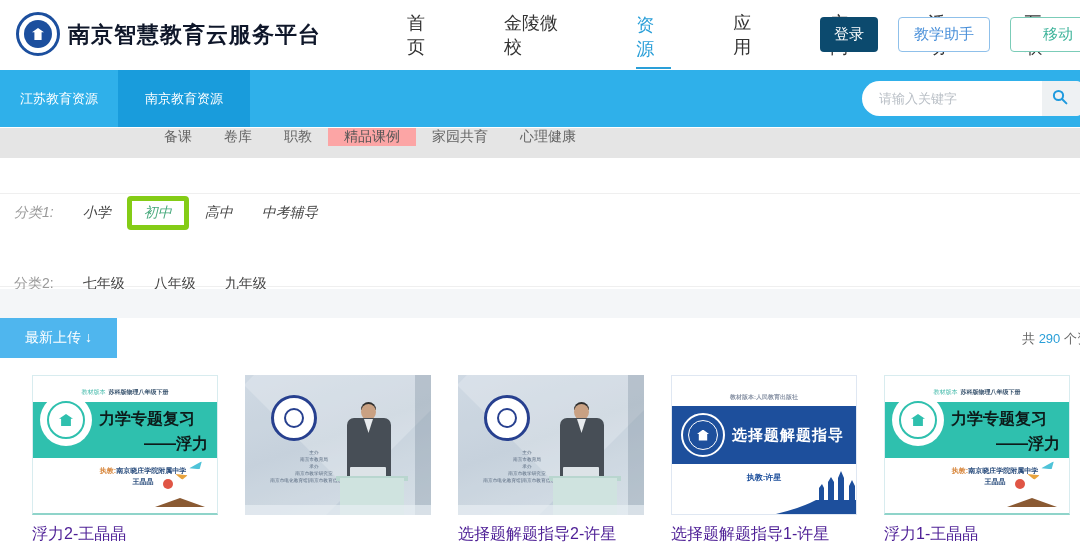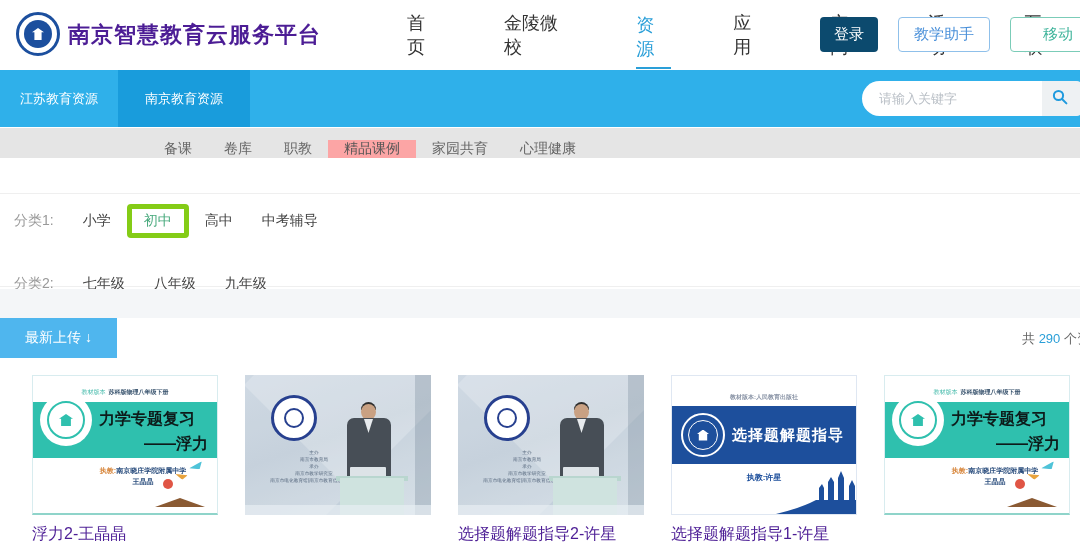--- a/index.html
+++ b/index.html
@@ -5,49 +5,49 @@
   * { margin:0; padding:0; box-sizing:border-box; }
   body { font-family:"Liberation Sans","DejaVu Sans",sans-serif; background:#fff; }
   #app { position:relative; width:1080px; height:554px; background:#fff; overflow:hidden; }
 
   
   .header { position:absolute; left:0; top:0; width:1080px; height:70px; background:#fff; }
   .logo-wrap { position:absolute; left:16px; top:12px; width:44px; height:44px; }
   .logo-outer { width:44px; height:44px; border-radius:50%; background:#fff; border:3px solid #1c4f9e; display:flex; align-items:center; justify-content:center; }
   .logo-inner { width:28px; height:28px; border-radius:50%; background:#1c4f9e; display:flex; align-items:center; justify-content:center; }
   .logo-glyph { width:12px; height:12px; background:#fff; clip-path:polygon(50% 0,100% 35%,80% 35%,80% 100%,20% 100%,20% 35%,0 35%); }
-  .site-title { position:absolute; left:68px; top:20px; font-size:22px; font-weight:bold; color:#4c1d95; letter-spacing:1px;font-family:Liberation Mono, monospace; }
+  .site-title { position:absolute; left:68px; top:20px; font-size:22px; font-weight:bold; color:#0f172a; letter-spacing:1px;font-family:Liberation Mono, monospace; }
   .nav { position:absolute; left:362px; top:0; height:70px; display:flex; align-items:center; gap:17px; font-size:18px; color:#333; }
   .nav-item { cursor:pointer; padding:4px 0;margin-left:45px; }
   .nav-item.active { color:#2a9fd8; border-bottom:2px solid #2a9fd8; padding-bottom:6px; margin-bottom:-8px; }
   .nav-caret { color:#b2b8bf; font-size:13px; margin-left:-6px; }
   .hdr-btns { position:absolute; right:-26px; top:17px; display:flex; gap:20px; }
   .btn-login { width:58px; height:35px; background:#0c4a6e; color:#fff; border:none; border-radius:4px; font-size:15px; cursor:pointer; }
   .btn-assist { width:92px; height:35px; background:#fff; color:#4a90d9; border:1px solid #8fc0ea; border-radius:4px; font-size:15px; cursor:pointer; }
   .btn-mobile { width:96px; height:35px; background:#fff; color:#3db39a; border:1px solid #7bccb8; border-radius:4px; font-size:15px; cursor:pointer; }
 
   
   .bluebar { position:absolute; left:0; top:70px; width:1080px; height:57px; background:#2fb0ea; }
   .res-tab { position:absolute; top:0; height:57px; display:flex; align-items:center; justify-content:center; color:#fff; font-size:13px; cursor:pointer; }
   .res-tab.t1 { left:0; width:118px; }
   .res-tab.t2 { left:118px; width:132px; background:#199cdc; }
   .searchbox { position:absolute; left:862px; top:11px; width:230px; height:35px; background:#fff; border-radius:18px; overflow:hidden; }
   .search-input { position:absolute; left:0; top:0; width:180px; height:35px; border:none; outline:none; padding-left:17px; font-size:13px; color:#333; background:transparent; }
   .search-input::placeholder { color:#b9bfc6; }
   .search-btn { position:absolute; left:180px; top:0; width:50px; height:35px; background:#eef1f3; border:none; display:flex; align-items:center; justify-content:flex-start; padding-left:10px; cursor:pointer; }
 
   
-  .graybar { position:absolute; left:0; top:128px; width:1080px; height:30px; background:#e5e5e5; display:flex; align-items:flex-end; padding-left:148px; font-size:14px; color:#666; }
+  .graybar { position:absolute; left:0; top:128px; width:1080px; height:30px; background:#e5e5e5; display:flex; align-items:flex-start; padding-left:148px; font-size:14px; color:#666; }
   .gmenu-item { display:flex; align-items:center; padding:0 16px; cursor:pointer; }
   .gmenu-item.active { background:#fca5a5; color:#555; }
 
   
   .filters { position:absolute; left:0; top:193px; width:1080px; height:94px; border-top:1px solid #efefef; border-bottom:1px solid #efefef; background:#fff; }
   .filter-row { position:absolute; left:14px; display:flex; align-items:center; gap:29px; font-size:14px; color:#444; }
-  .filter-row.r1 { top:14px; }
+  .filter-row.r1 { top:6px;font-style:italic; }
   .filter-row.r2 { top:52px;margin-top:29px; }
   .filter-label { color:#999; }
   .filter-item { cursor:pointer; }
   .filter-item.selected { color:#47a97c; border:5px solid #84cc16; border-radius:4px; padding:3px 12px; margin:-4px -13px; }
 
   
   .band { position:absolute; left:0; top:289px; width:1080px; height:29px; background:#f4f6f8; }
   .sort-btn { position:absolute; left:0; top:318px; width:117px; height:40px; background:#4fb6ee; color:#fff; border:none; font-size:14px; cursor:pointer; }
   .total { position:absolute; left:1022px; top:330px; width:58px; overflow:hidden; white-space:nowrap; font-size:13px; color:#666; }
   .total .num { color:#2a9fd8; }
@@ -301,15 +301,16 @@
       <div class="ts-line2">——浮力</div>
       <div class="ts-teacher"><span class="pre">执教:</span><span class="sch">南京晓庄学院附属中学</span></div>
       <div class="ts-name">王晶晶</div>
       <div class="ts-art">
           <div class="p1"></div>
           <div class="p2"></div>
           <div class="p3"></div>
           <div class="p4"></div>
         </div>
     </div>
+    <div class="card-title">浮力1-王晶晶</div>
   </div>
 
 </div>
 
 </body></html>

